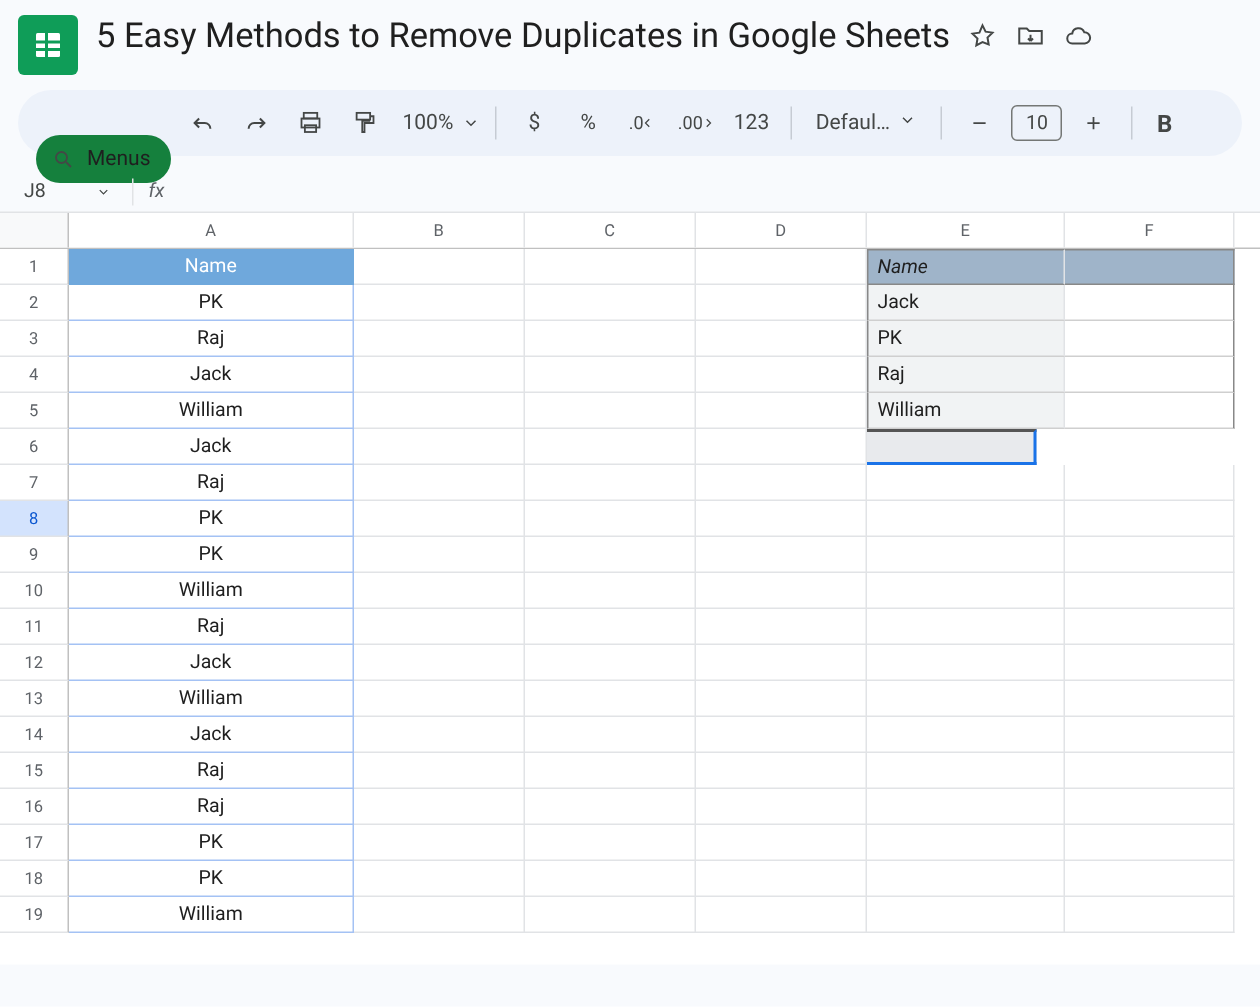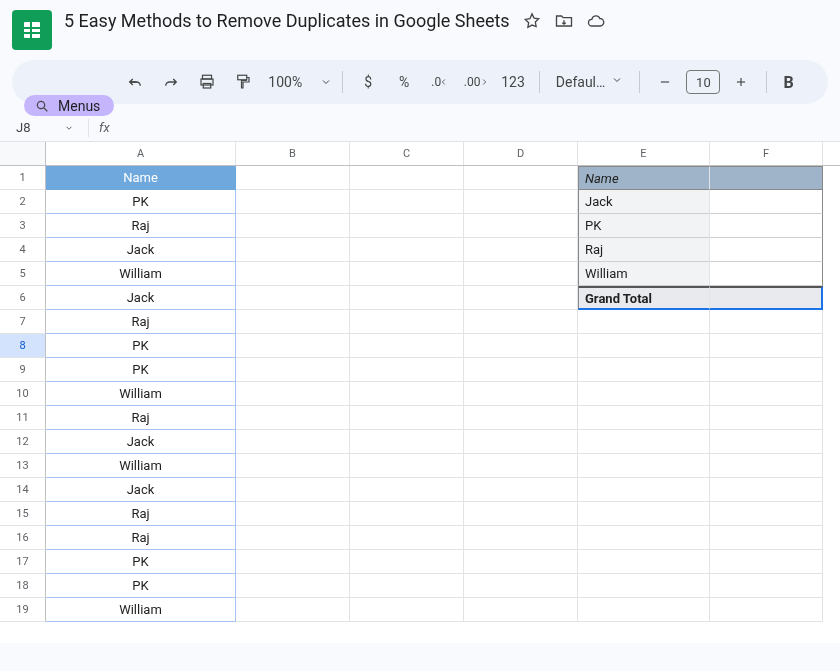--- a/index.html
+++ b/index.html
@@ -25,21 +25,21 @@
     width: 40px; height: 40px;
     background: #0f9d58;
     border-radius: 4px;
     display: flex; align-items: center; justify-content: center;
     margin-top: 2px;
   }
   .app-icon svg { width: 24px; height: 24px; }
   .title-stack { display: flex; flex-direction: column; flex: 1; }
   .doc-title-row { display: flex; align-items: center; gap: 10px; }
   .doc-title {
-    font-size: 18px;
+    font-size: 23px;
     color: #1f1f1f;
     padding: 2px 2px;
   }
   .title-icons { display: flex; gap: 12px; align-items: center; color: #444746; }
   .title-icons .ibtn { width: 20px; height: 20px; display:flex;align-items:center;justify-content:center; cursor:pointer; }
 
   .menubar { display: flex; gap: 2px; margin-top: 2px; }
   .menubar .menu-item {
     padding: 4px 8px;
     font-size: 14px;
@@ -54,23 +54,23 @@
     background: #edf2fa;
     border-radius: 24px;
     height: 44px;
     display: flex;
     align-items: center;
     padding: 0 12px;
     gap: 6px;
     color: #444746;
   }
   .menus-pill {
-    background: #c4b5fd;
+    background: #15803d;
     border-radius: 18px;
-    height: 21px;
+    height: 32px;
     display: flex; align-items: center;
     padding: 0 14px 0 10px;
     gap: 8px;
     font-size: 14px;
     color: #1f1f1f;
     margin-top: 47px;
   }
   .tb-btn {
     width: 30px; height: 30px;
     display: flex; align-items: center; justify-content: center;
@@ -80,21 +80,21 @@
   }
   .tb-text {
     padding: 0 4px;
     font-size: 14px;
   }
   .tb-sep {
     width: 1px; height: 22px;
     background: #c6cbd3;
     margin: 0 4px;
   }
-  .zoom-group { display:flex; align-items:center; gap:14px; }
+  .zoom-group { display:flex; align-items:center; gap:2px; }
   .font-sel { display:flex; align-items:flex-start; gap:6px; padding:0 6px; }
   .size-group { display:flex; align-items:center; gap:6px; }
   .size-box {
     border: 1px solid #747775;
     border-radius: 4px;
     width: 34px; height: 24px;
     display:flex;align-items:center;justify-content:center;
     font-size: 13px;
     background:#edf2fa;
   }
@@ -421,21 +421,20 @@
         <div class="cell colD"></div>
         <div class="cell colE pivot-cell first">William</div>
         <div class="cell colF pivot-cell last"></div>
       </div>
       <div class="row">
         <div class="row-h">6</div>
         <div class="cell colA a-data">Jack</div>
         <div class="cell colB"></div>
         <div class="cell colC"></div>
         <div class="cell colD"></div>
-        <div class="cell colE pivot-total first">Grand Total</div>
         <div class="cell colF pivot-total last"></div>
       </div>
       <div class="row">
         <div class="row-h">7</div>
         <div class="cell colA a-data">Raj</div>
         <div class="cell colB"></div>
         <div class="cell colC"></div>
         <div class="cell colD"></div>
         <div class="cell colE"></div>
         <div class="cell colF"></div>

